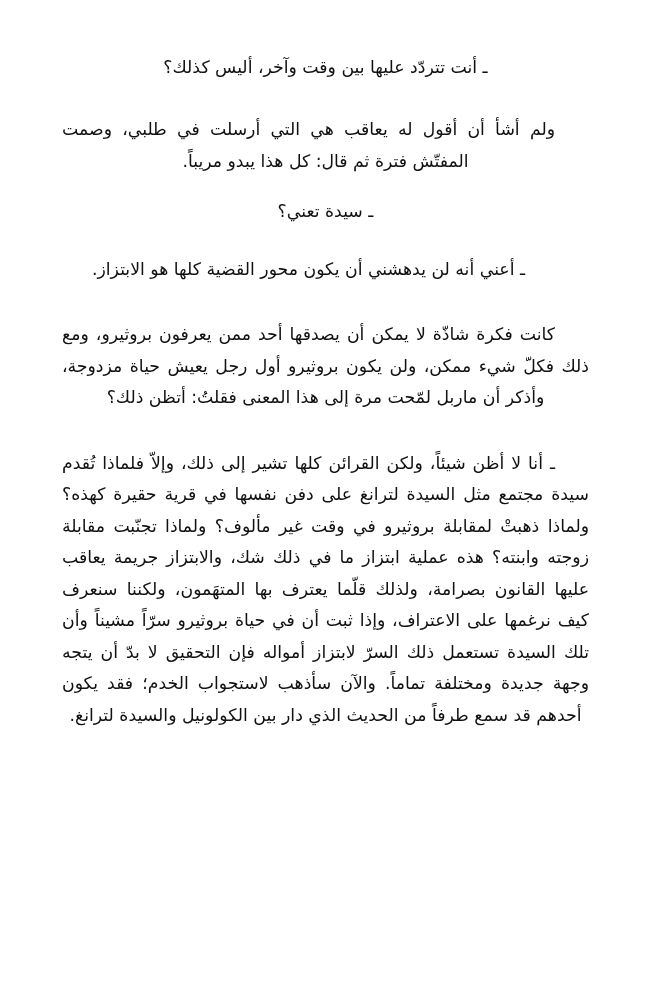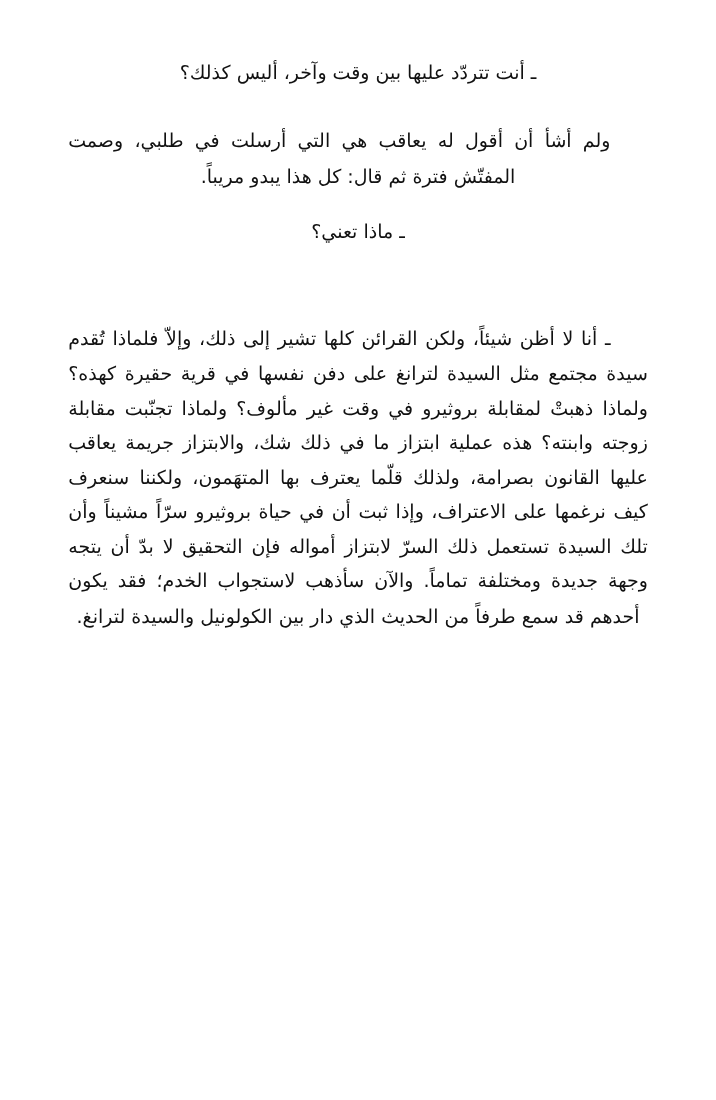--- a/index.html
+++ b/index.html
@@ -55,26 +55,28 @@
 
     <div class="gap-s"></div>
 
 
     <div class="gap-m"></div>
 
     <p class="para">ولم أشأ أن أقول له يعاقب هي التي أرسلت في طلبي، وصمت المفتّش فترة ثم قال: كل هذا يبدو مريباً.</p>
 
     <div class="gap-s"></div>
 
-    <p class="dlg">ـ ماذا تعني؟</p>
+    <p class="dlg">ـ سيدة تعني؟</p>
 
     <div class="gap-m"></div>
 
+    <p class="para">ـ أعني أنه لن يدهشني أن يكون محور القضية كلها هو الابتزاز.</p>
 
     <div class="gap-l"></div>
 
+    <p class="para">كانت فكرة شاذّة لا يمكن أن يصدقها أحد ممن يعرفون بروثيرو، ومع ذلك فكلّ شيء ممكن، ولن يكون بروثيرو أول رجل يعيش حياة مزدوجة، وأذكر أن ماربل لمّحت مرة إلى هذا المعنى فقلتُ: أتظن ذلك؟</p>
 
     <div class="gap-l"></div>
 
     <p class="para">ـ أنا لا أظن شيئاً، ولكن القرائن كلها تشير إلى ذلك، وإلاّ فلماذا تُقدم سيدة مجتمع مثل السيدة لترانغ على دفن نفسها في قرية حقيرة كهذه؟ ولماذا ذهبتْ لمقابلة بروثيرو في وقت غير مألوف؟ ولماذا تجنّبت مقابلة زوجته وابنته؟ هذه عملية ابتزاز ما في ذلك شك، والابتزاز جريمة يعاقب عليها القانون بصرامة، ولذلك قلّما يعترف بها المتهَمون، ولكننا سنعرف كيف نرغمها على الاعتراف، وإذا ثبت أن في حياة بروثيرو سرّاً مشيناً وأن تلك السيدة تستعمل ذلك السرّ لابتزاز أمواله فإن التحقيق لا بدّ أن يتجه وجهة جديدة ومختلفة تماماً. والآن سأذهب لاستجواب الخدم؛ فقد يكون أحدهم قد سمع طرفاً من الحديث الذي دار بين الكولونيل والسيدة لترانغ.</p>
 
   </div>
 </div>
 
 </body></html>

